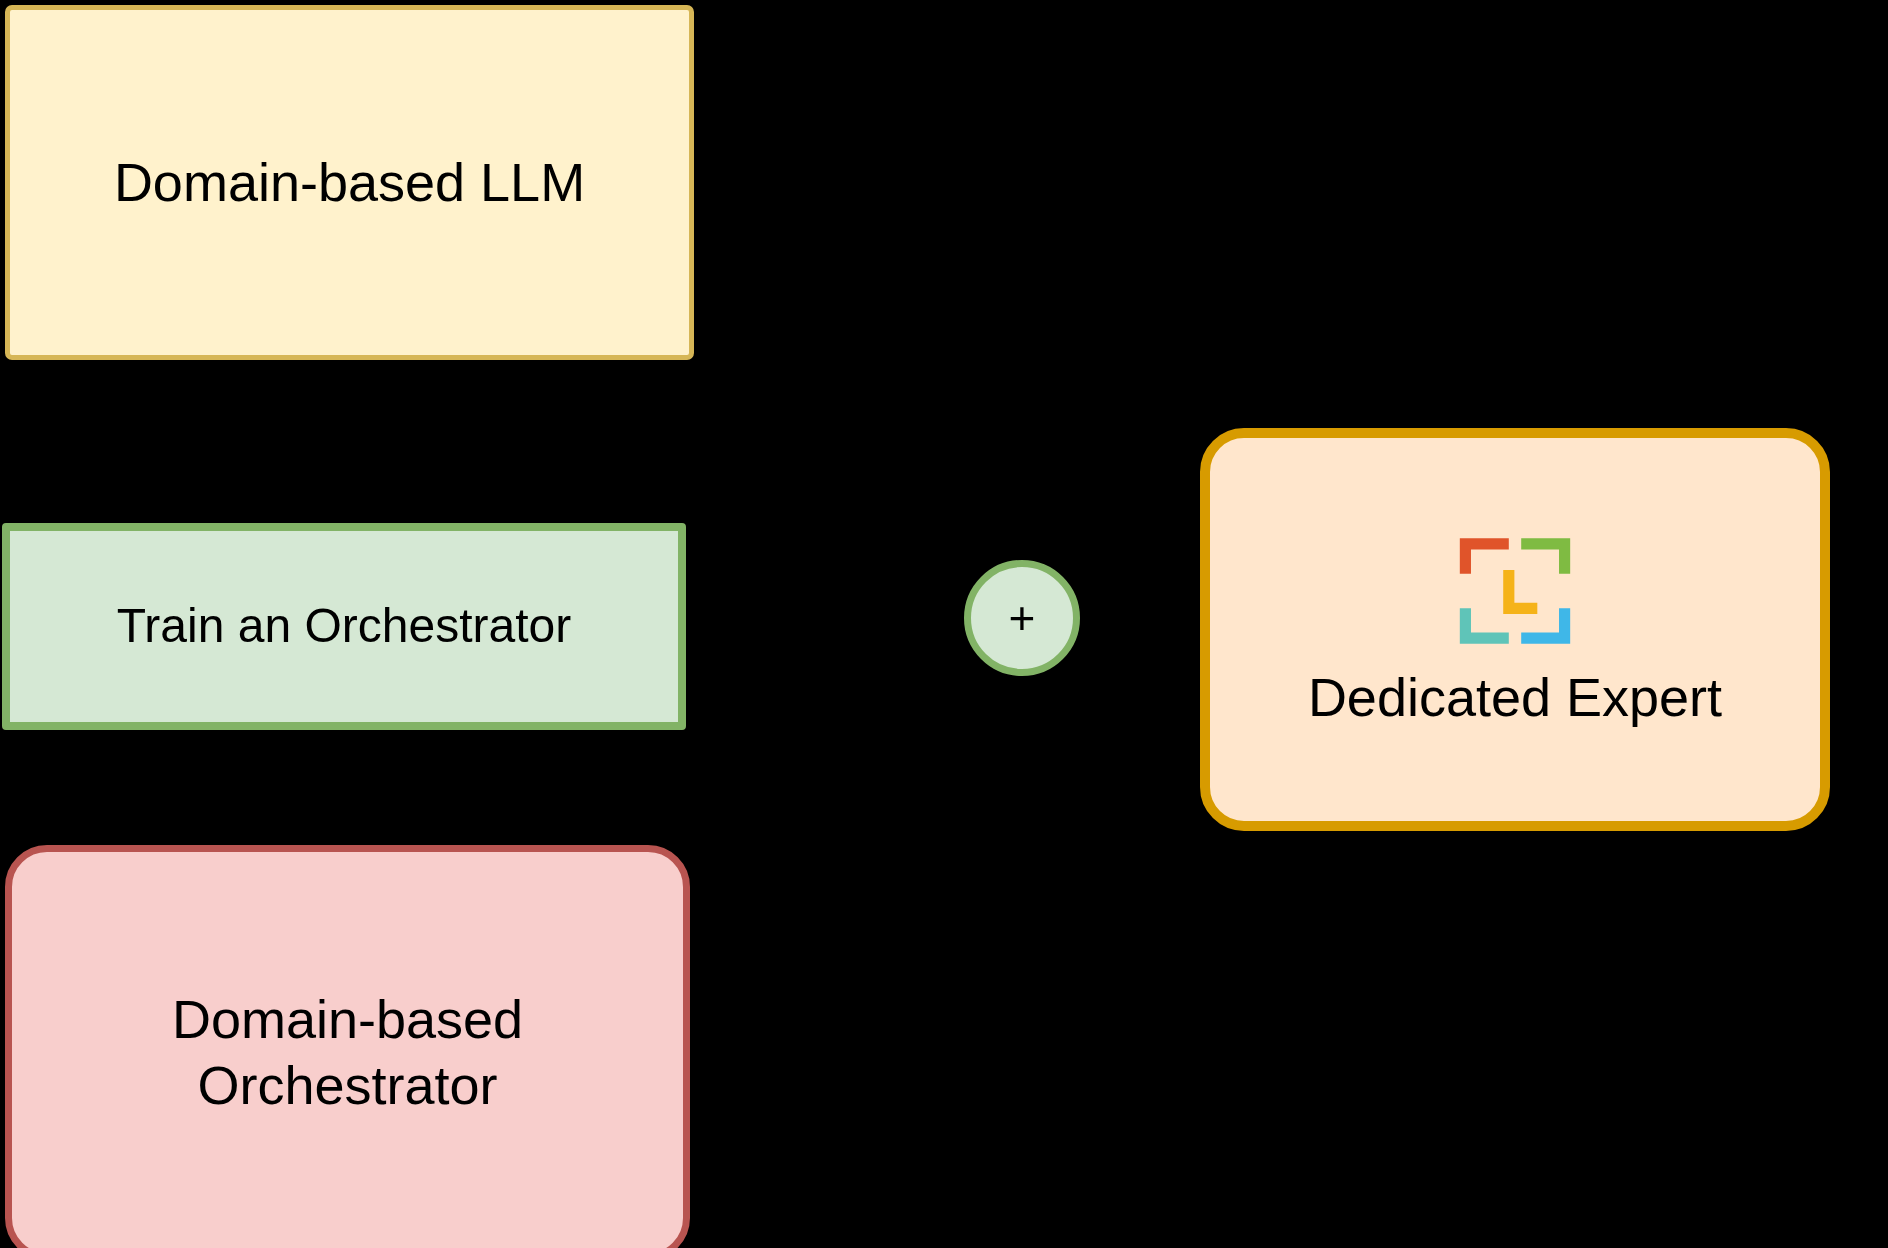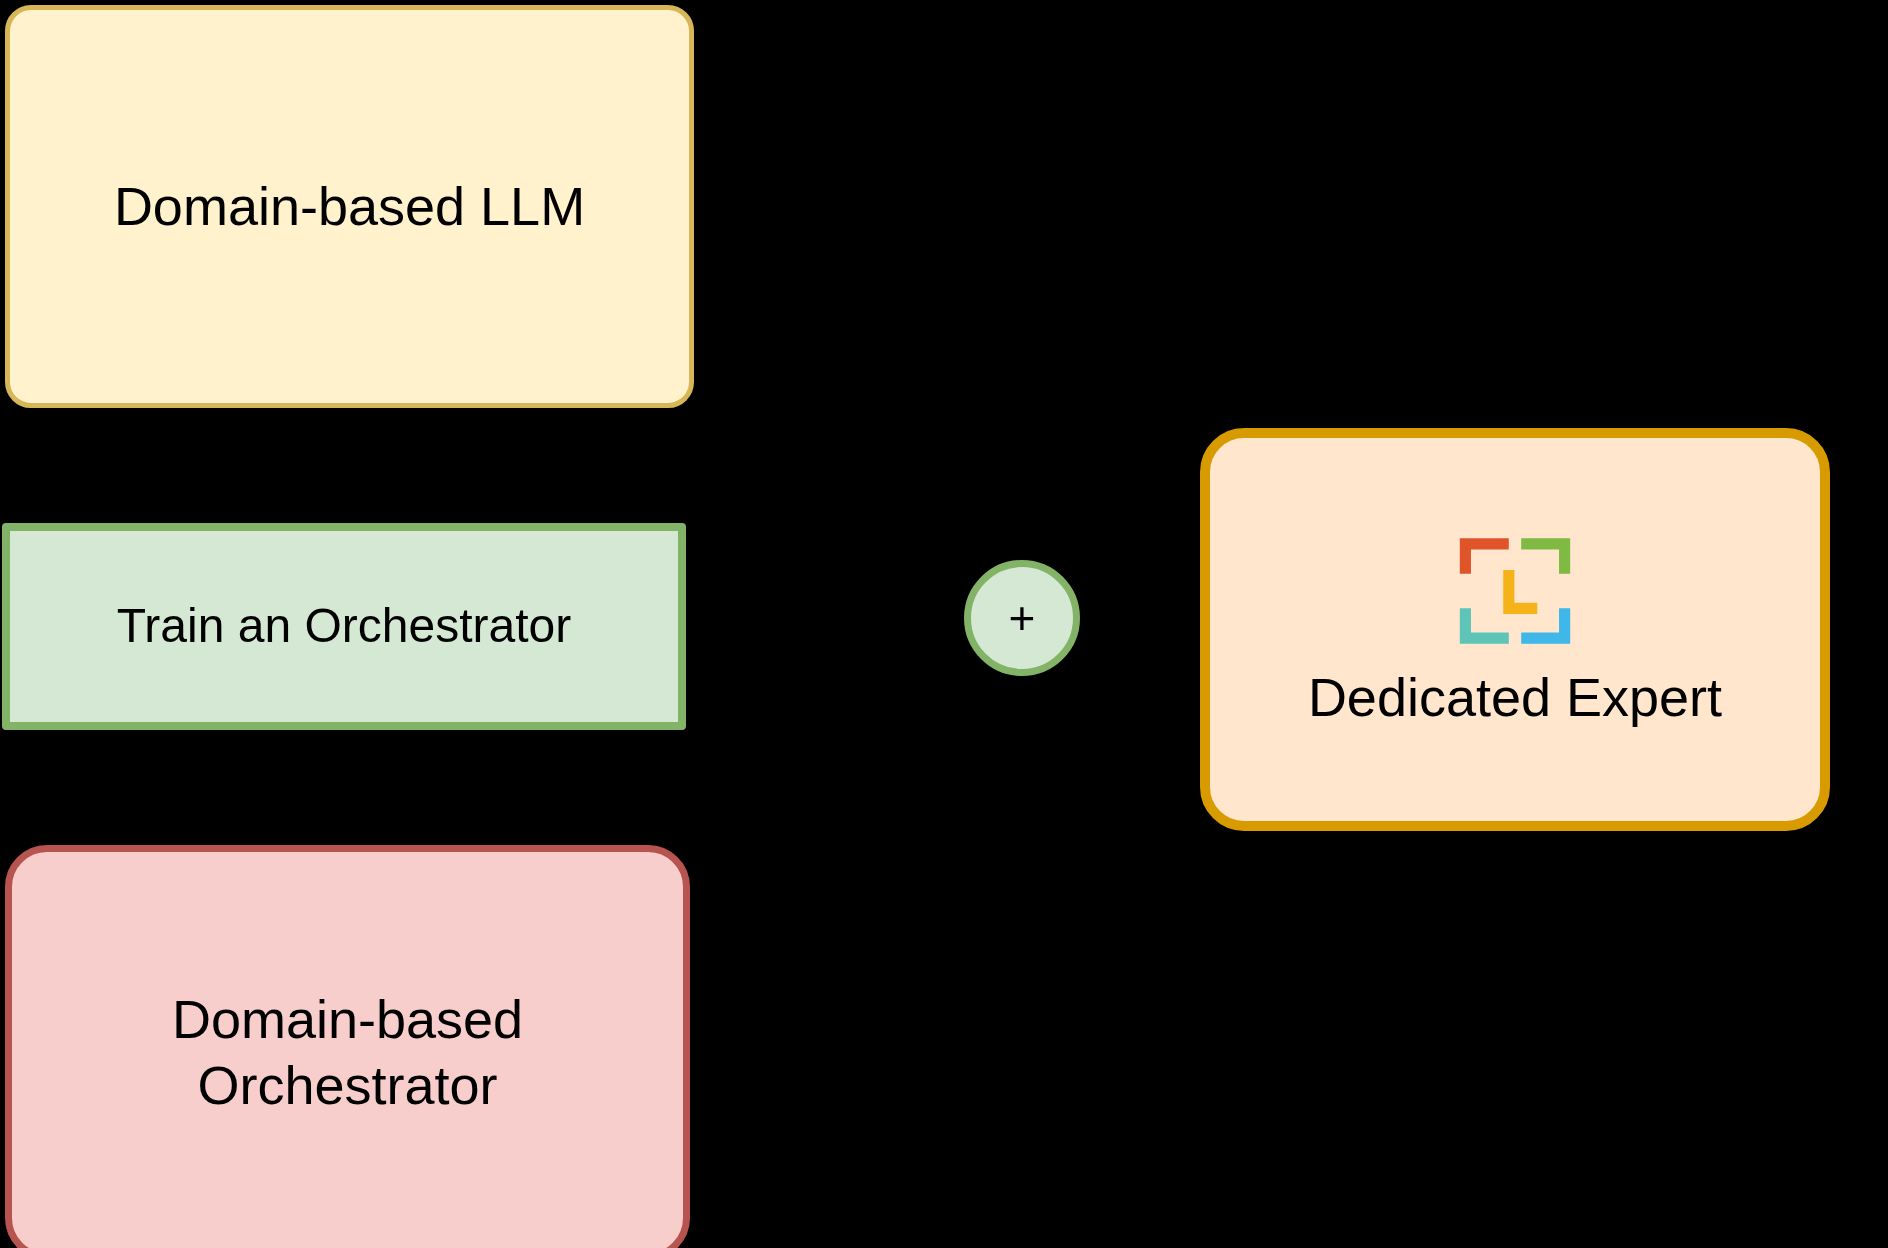--- a/index.html
+++ b/index.html
@@ -25,24 +25,24 @@
     text-align: center;
     color: #000000;
     line-height: 1.22;
   }
 
   
   #node-llm {
     left: 5px;
     top: 5px;
     width: 689px;
-    height: 403px;
+    height: 355px;
     background: #FFF2CC;
     border: 5px solid #D6B656;
-    border-radius: 26px;
+    border-radius: 7px;
     font-size: 54px;
   }
 
   
   #node-train {
     left: 2px;
     top: 523px;
     width: 684px;
     height: 207px;
     background: #D5E8D4;

